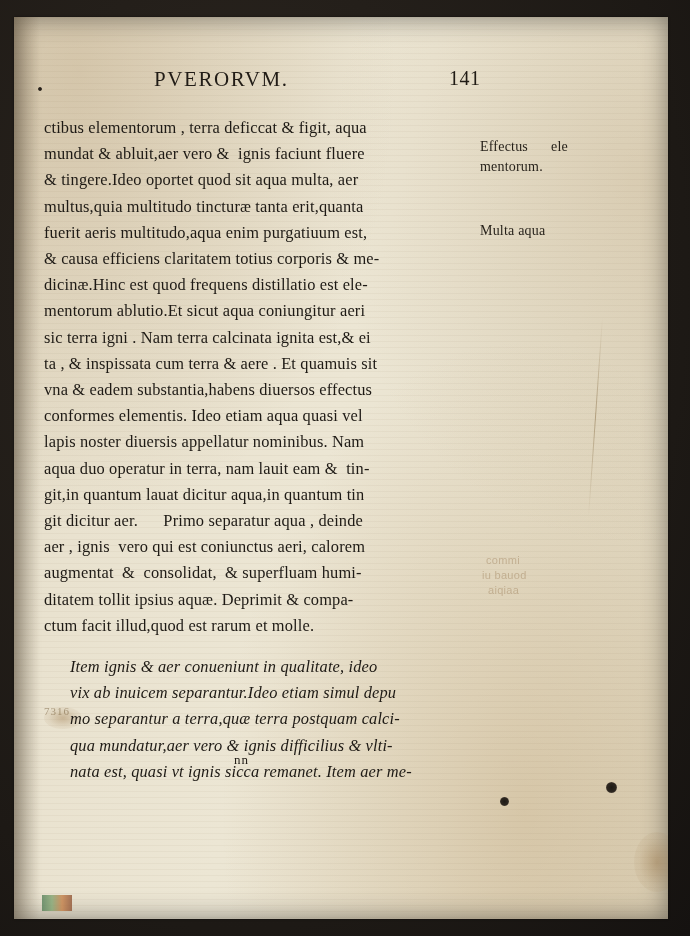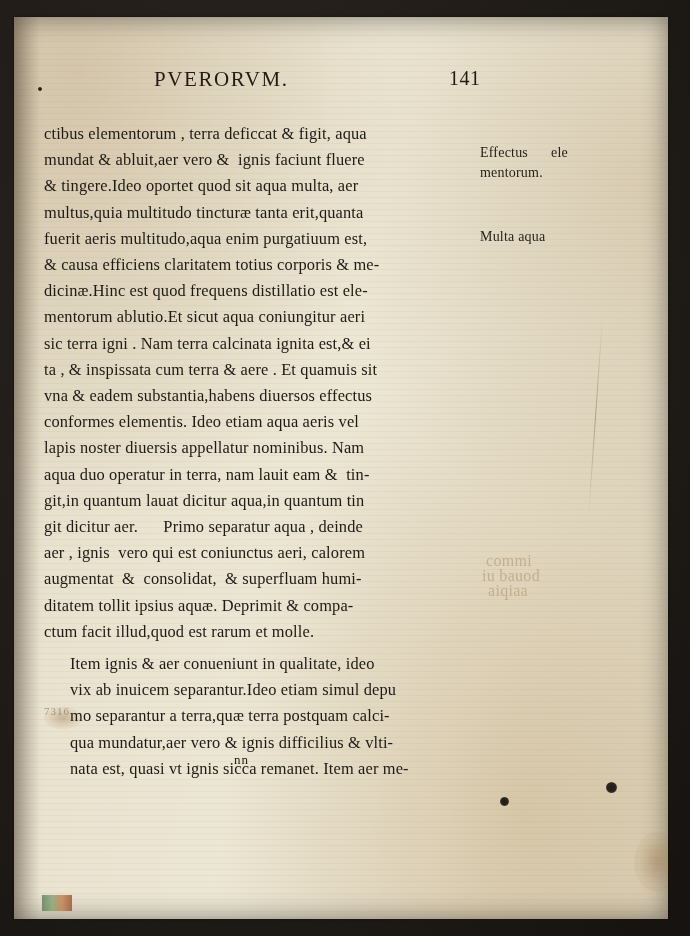--- a/index.html
+++ b/index.html
@@ -83,40 +83,40 @@
     background: radial-gradient(circle, #1d1a15 0%, #2e2720 60%, rgba(46,39,32,0) 100%);
   }
   .blotch {
     background: radial-gradient(ellipse, rgba(150,112,64,0.40) 0%, rgba(150,112,64,0.10) 55%, rgba(150,112,64,0) 100%);
   }
 
   
   .ghost {
     position: absolute;
     color: rgba(138,104,62,0.34);
-    font-family: Liberation Serif, serif;
-    font-size: 16px;
+    font-family: Liberation Sans, sans-serif;
+    font-size: 11px;
     line-height: 13px;
     letter-spacing: 0.3px;
     pointer-events: none;
     user-select: none;
   }
 
   
   #textblock {
     position: absolute;
     left: 30px;
     top: 50px;
     width: 590px;
   }
 
   .headline {
     position: relative;
     height: 30px;
-    margin-bottom: 24px;
+    margin-bottom: 18px;
   }
   .running-title {
     position: absolute;
     left: 110px;
     top: 0;
     font-size: 21px;
     letter-spacing: 1.6px;
     color: #211c16;
     font-family: "Liberation Serif", serif;
   }
@@ -137,21 +137,22 @@
     font-size: 16.4px;
     line-height: 26.2px;
     text-align: justify;
     letter-spacing: 0.15px;
   }
   .body p {
     margin: 0;
   }
   .body p.indent {
     text-indent: 26px;
-    margin-top: 6px;
+    margin-top: 15px;
+    font-style: italic;
   }
   .ln {
     display: block;
     white-space: pre;
   }
   .ln.wide { letter-spacing: 0.9px; }
 
   
   .margin-notes {
     position: absolute;
@@ -236,21 +237,21 @@
           <span class="ln">mundat &amp; abluit,aer vero &amp;  ignis faciunt fluere</span>
           <span class="ln">&amp; tingere.Ideo oportet quod sit aqua multa, aer</span>
           <span class="ln">multus,quia multitudo tincturæ tanta erit,quanta</span>
           <span class="ln">fuerit aeris multitudo,aqua enim purgatiuum est,</span>
           <span class="ln">&amp; causa efficiens claritatem totius corporis &amp; me-</span>
           <span class="ln">dicinæ.Hinc est quod frequens distillatio est ele-</span>
           <span class="ln">mentorum ablutio.Et sicut aqua coniungitur aeri</span>
           <span class="ln">sic terra igni . Nam terra calcinata ignita est,&amp; ei</span>
           <span class="ln">ta , &amp; inspissata cum terra &amp; aere . Et quamuis sit</span>
           <span class="ln">vna &amp; eadem substantia,habens diuersos effectus</span>
-          <span class="ln">conformes elementis. Ideo etiam aqua aeris vel</span>
+          <span class="ln">conformes elementis. Ideo etiam aqua quasi vel</span>
           <span class="ln">lapis noster diuersis appellatur nominibus. Nam</span>
           <span class="ln">aqua duo operatur in terra, nam lauit eam &amp;  tin-</span>
           <span class="ln">git,in quantum lauat dicitur aqua,in quantum tin</span>
           <span class="ln">git dicitur aer.      Primo separatur aqua , deinde</span>
           <span class="ln">aer , ignis  vero qui est coniunctus aeri, calorem</span>
           <span class="ln">augmentat  &amp;  consolidat,  &amp; superfluam humi-</span>
           <span class="ln">ditatem tollit ipsius aquæ. Deprimit &amp; compa-</span>
           <span class="ln">ctum facit illud,quod est rarum et molle.</span>
         </p>
 

